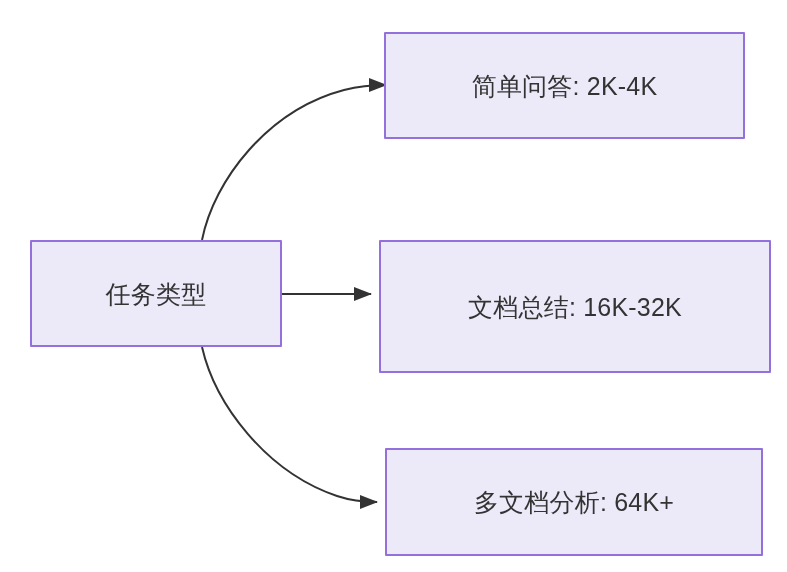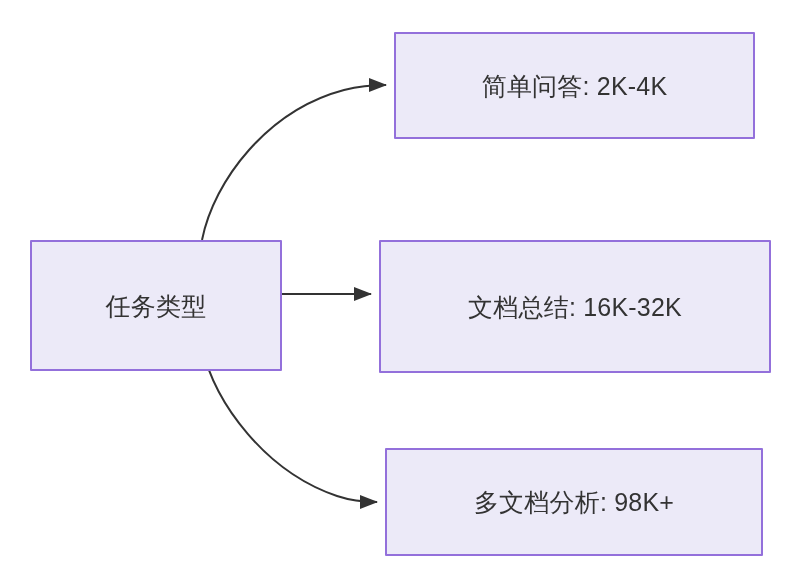--- a/index.html
+++ b/index.html
@@ -41,22 +41,22 @@
   }
   .node-label {
     color: #333333;
     font-size: 25px;
     line-height: 1.2;
     letter-spacing: 0.2px;
     white-space: nowrap;
     font-weight: 400;
   }
   
-  #node-root      { left: 30px;  top: 240px; width: 252px; height: 131px; }
-  #node-simple-qa { left: 394px; top: 32px;  width: 361px; height: 107px; }
+  #node-root      { left: 30px;  top: 240px; width: 252px; height: 107px; }
+  #node-simple-qa { left: 384px; top: 32px;  width: 361px; height: 107px; }
   #node-doc-sum   { left: 379px; top: 240px; width: 392px; height: 133px; }
   #node-multi-doc { left: 385px; top: 448px; width: 378px; height: 108px; }
 </style>
 </head>
 <body>
 
 <div id="diagram-canvas">
 
   <svg id="edge-layer" viewBox="0 0 787 572" width="787" height="572" xmlns="http://www.w3.org/2000/svg">
     <defs>
@@ -78,16 +78,16 @@
 
   <div class="node" id="node-simple-qa">
     <span class="node-label">简单问答: 2K-4K</span>
   </div>
 
   <div class="node" id="node-doc-sum">
     <span class="node-label">文档总结: 16K-32K</span>
   </div>
 
   <div class="node" id="node-multi-doc">
-    <span class="node-label">多文档分析: 98K+</span>
+    <span class="node-label">多文档分析: 64K+</span>
   </div>
 
 </div>
 
 </body></html>

